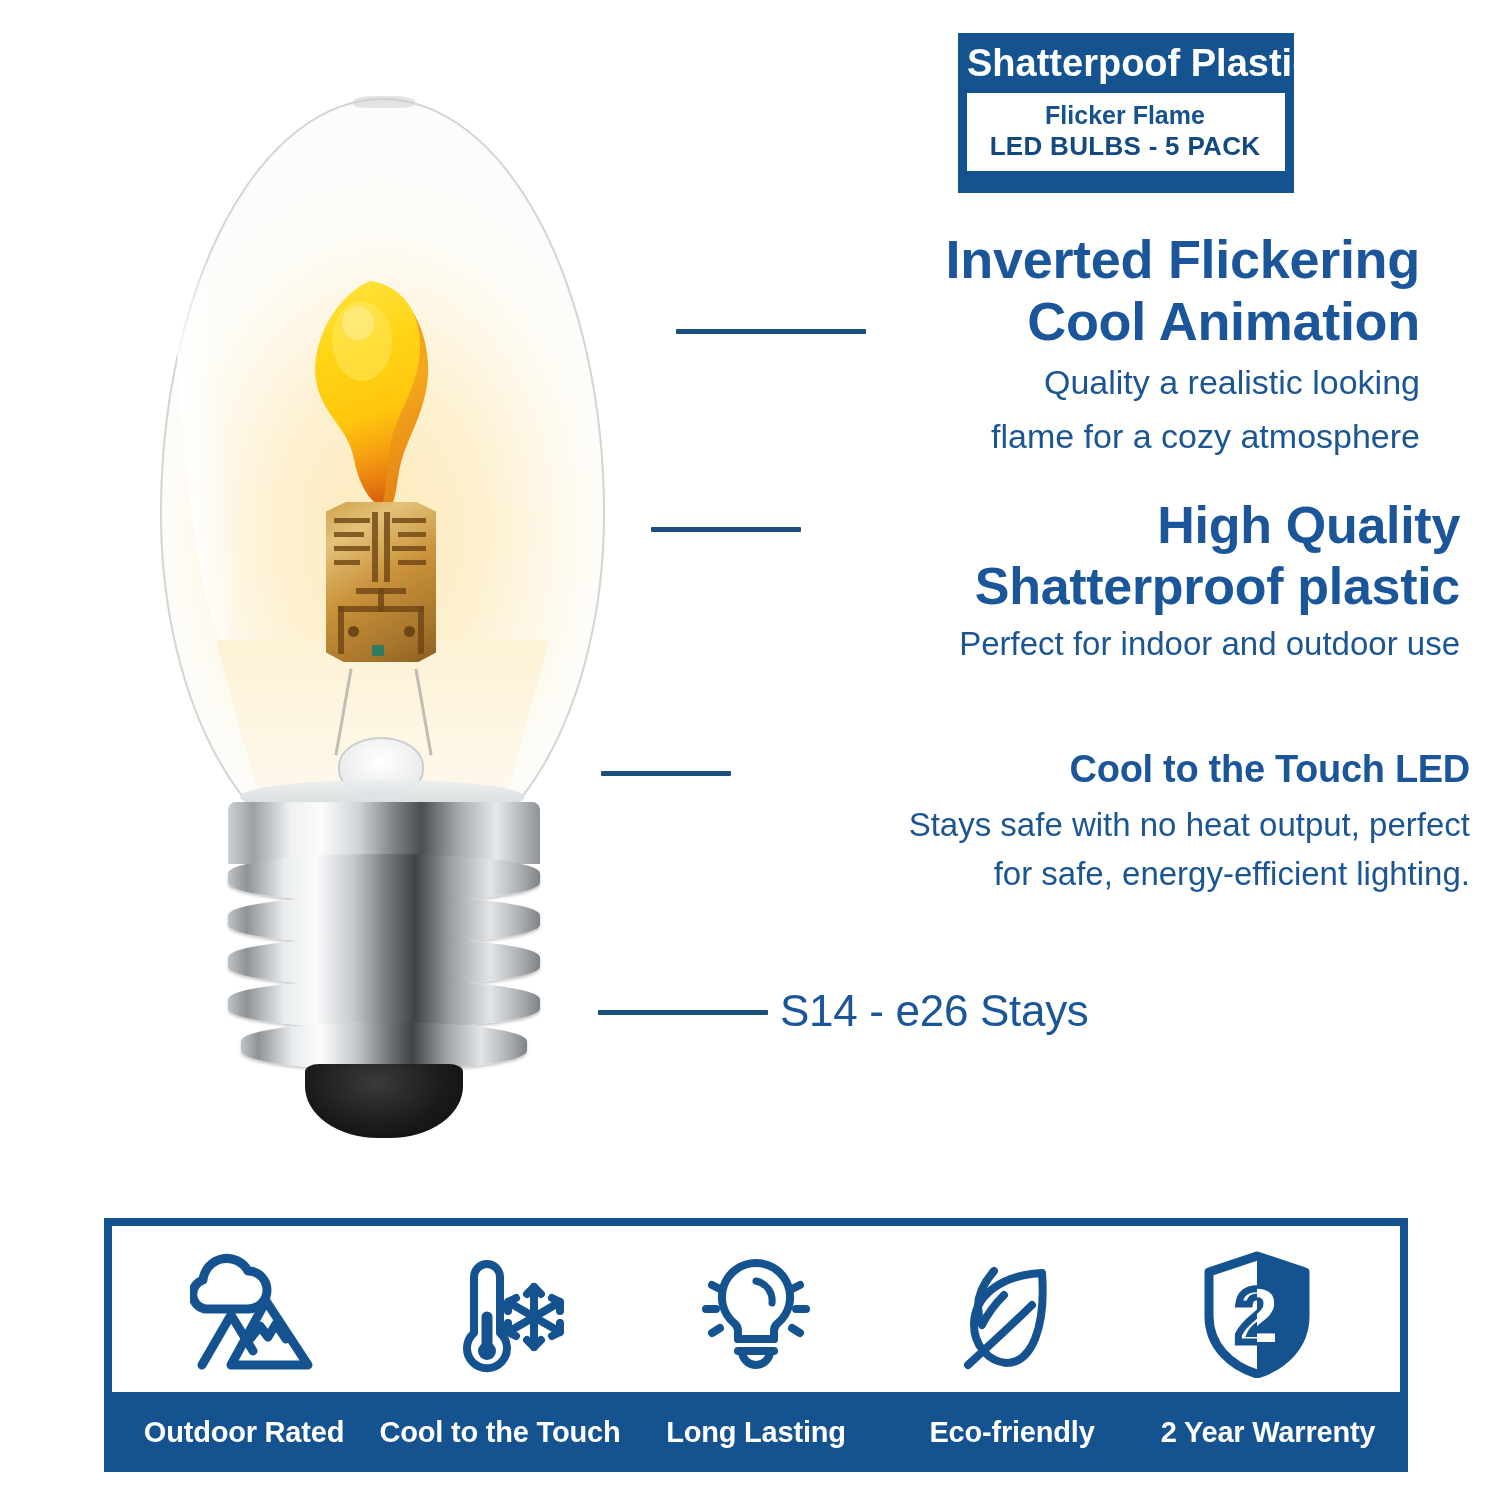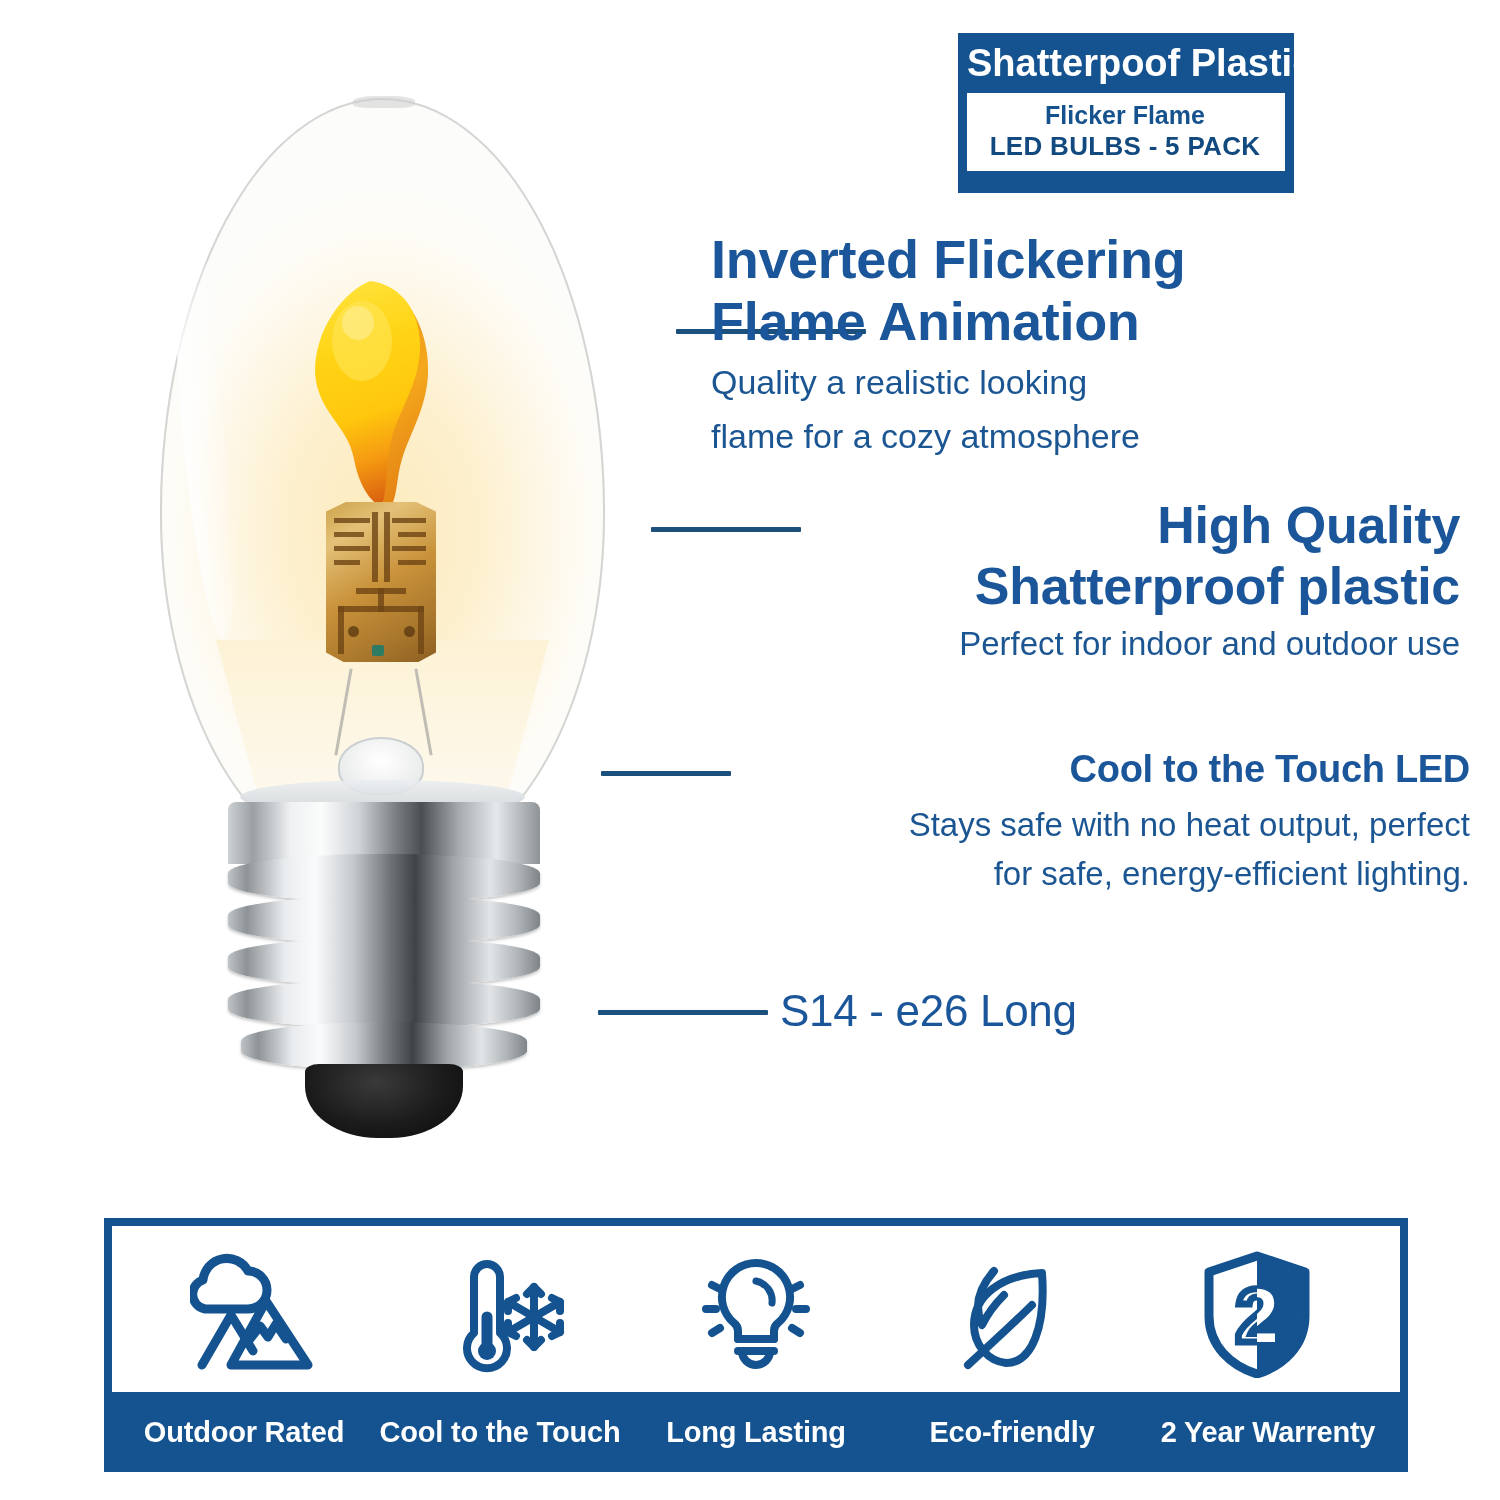--- a/index.html
+++ b/index.html
@@ -33,21 +33,21 @@
   
   .feature { position: absolute; }
   .leader {
     position: absolute; height: 5px; background: #1B4F7C; border-radius: 1px;
   }
   .f-head {
     color: #1A5699; font-weight: bold; letter-spacing: -.3px;
   }
   .f-sub { color: #1B5693; }
 
-  #feature-1 { left: 711px; top: 228px; width: 760px; }
+  #feature-1 { left: 660px; top: 228px; width: 760px; text-align: right; }
   #feature-1 .f-head { font-size: 54px; line-height: 62px; }
   #feature-1 .f-sub  { font-size: 34px; line-height: 48px; padding-top: 6px; }
   #leader-1 { left: 676px; top: 329px; width: 190px; }
 
   #feature-2 { left: 660px; top: 495px; width: 800px; text-align: right; }
   #feature-2 .f-head { font-size: 52px; line-height: 61px; }
   #feature-2 .f-sub  { font-size: 33px; line-height: 44px; padding-top: 5px; }
   #leader-2 { left: 651px; top: 527px; width: 150px; }
 
   #feature-3 { left: 640px; top: 740px; width: 830px; text-align: right; }
@@ -258,42 +258,42 @@
     <div id="header-title">Shatterpoof Plastic</div>
     <div id="header-sub-box">
       <div id="header-sub1">Flicker Flame</div>
       <div id="header-sub2">LED BULBS - 5 PACK</div>
     </div>
   </div>
 
   <div class="leader" id="leader-1"></div>
   <div class="feature" id="feature-1">
     <div class="f-head">Inverted Flickering</div>
-    <div class="f-head">Flame Animation</div>
+    <div class="f-head">Cool Animation</div>
     <div class="f-sub">Quality a realistic looking</div>
     <div class="f-sub">flame for a cozy atmosphere</div>
   </div>
 
   <div class="leader" id="leader-2"></div>
   <div class="feature" id="feature-2">
     <div class="f-head">High Quality</div>
     <div class="f-head">Shatterproof plastic</div>
     <div class="f-sub">Perfect for indoor and outdoor use</div>
   </div>
 
   <div class="leader" id="leader-3"></div>
   <div class="feature" id="feature-3">
     <div class="f-head">Cool to the Touch LED</div>
     <div class="f-sub">Stays safe with no heat output, perfect</div>
     <div class="f-sub">for safe, energy-efficient lighting.</div>
   </div>
 
   <div class="leader" id="leader-4"></div>
   <div class="feature" id="feature-4">
-    <div class="f-head">S14 - e26 Long</div>
+    <div class="f-head">S14 - e26 Stays</div>
   </div>
 
   <div id="bottom-panel">
 
     <div id="icon-row">
 
       <div class="benefit-icon">
         <svg width="130" height="122" viewBox="0 0 130 122" fill="none" stroke="#14538F" stroke-width="9" stroke-linecap="round" stroke-linejoin="round">
           <path d="M22 56 h36 a19 19 0 0 0 0-38 a24 24 0 0 0-45 9 a15 15 0 0 0 2 29 Z"></path>
           <path d="M12 112 L41 62 L63 98"></path>

